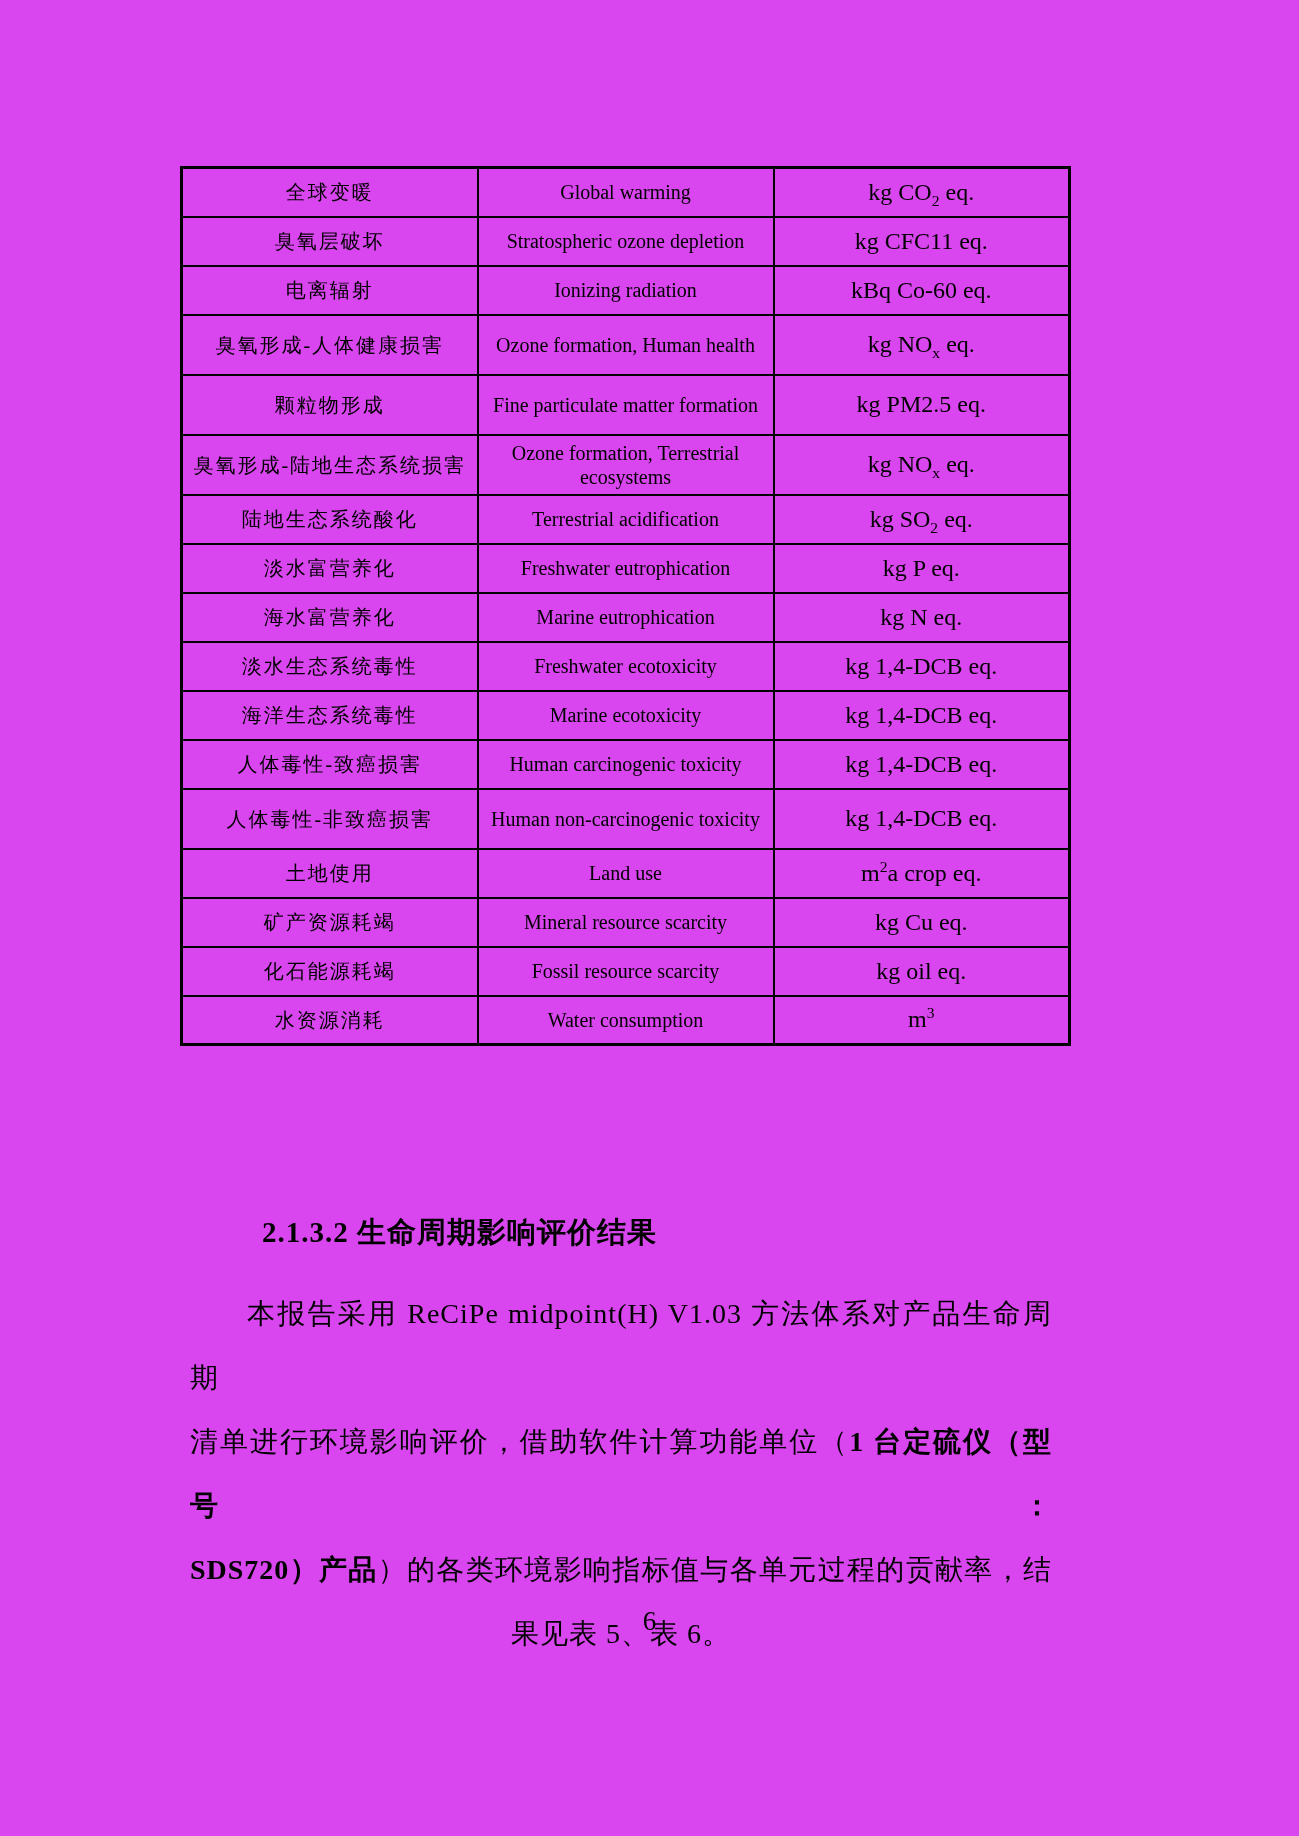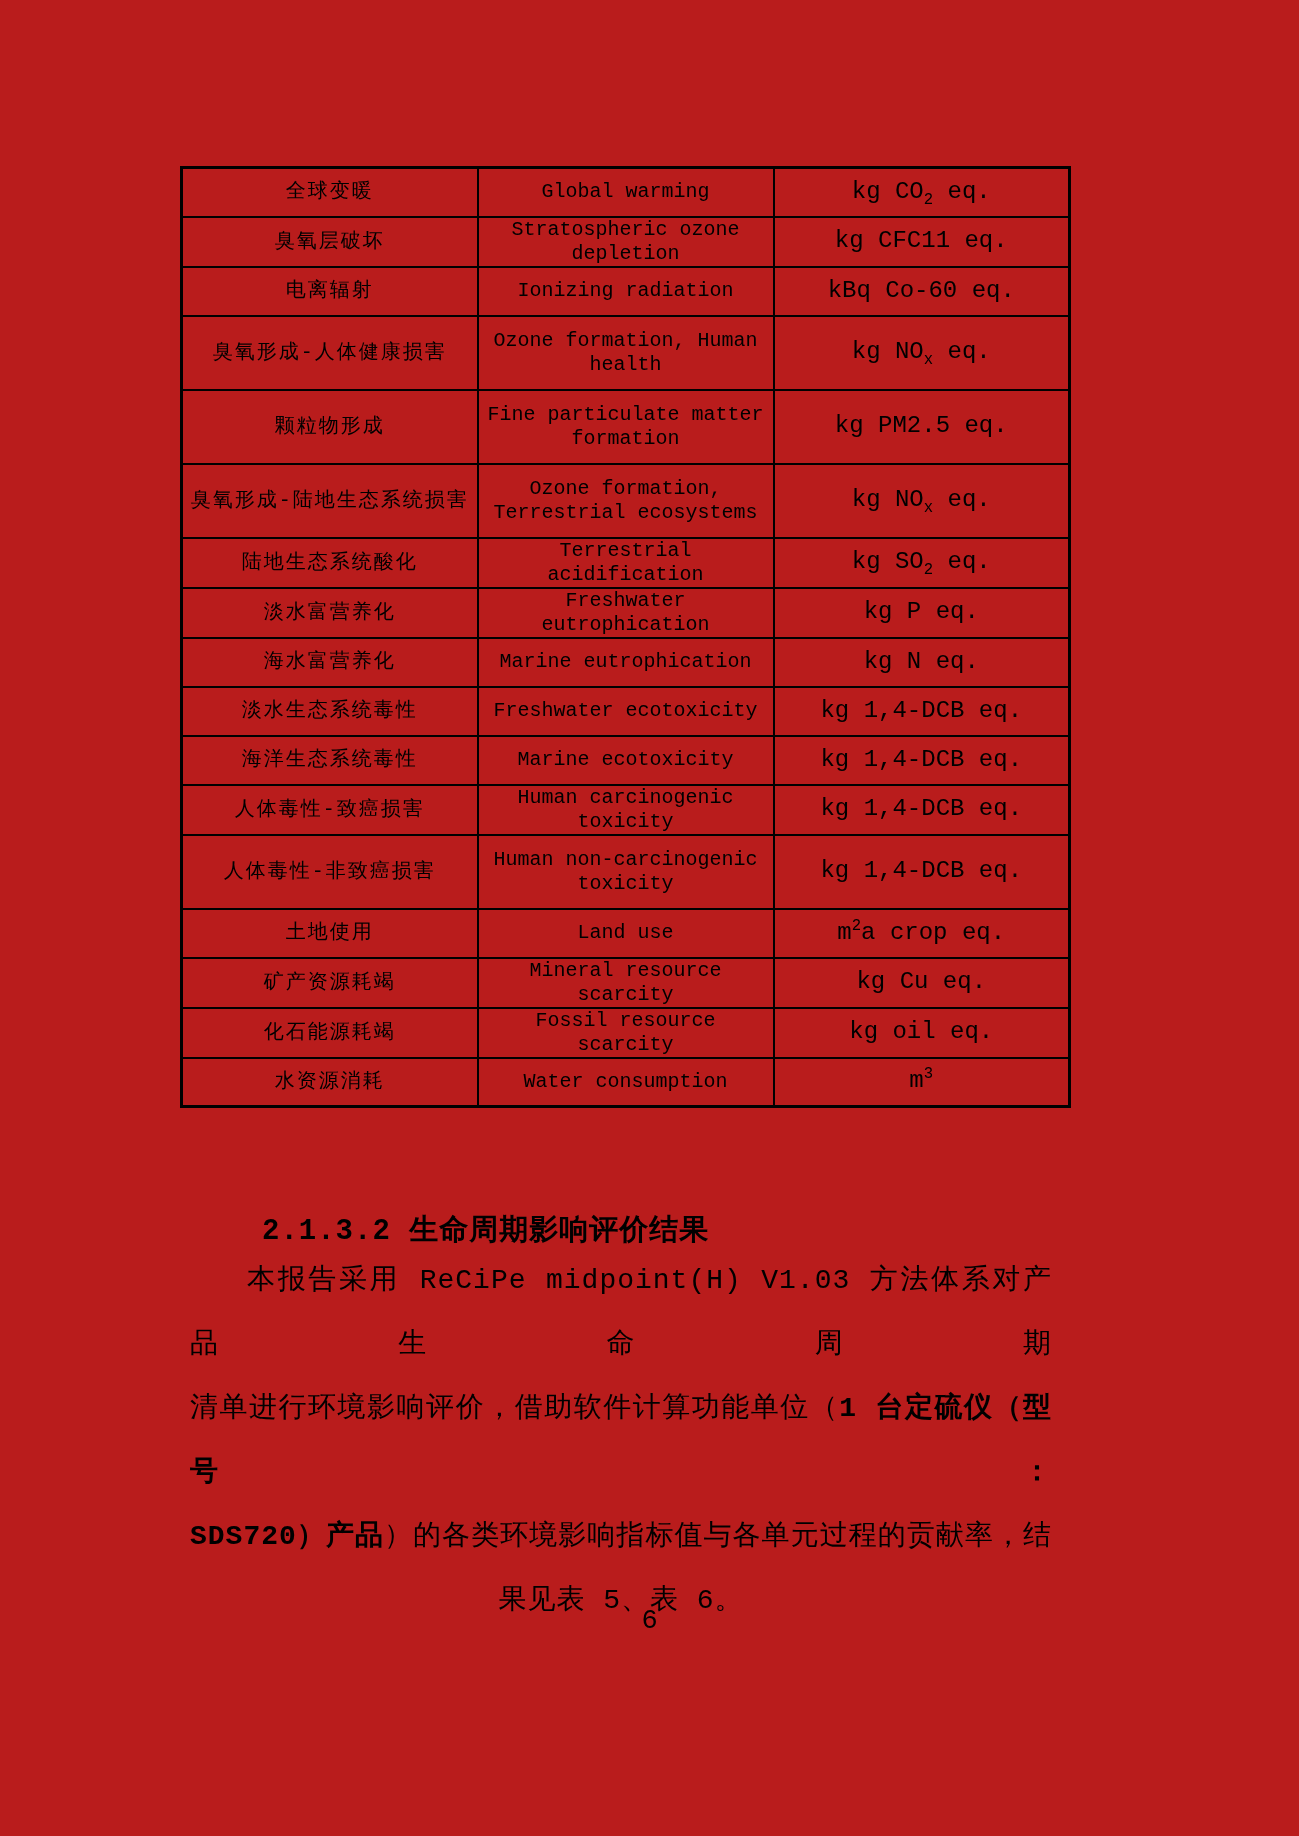--- a/index.html
+++ b/index.html
@@ -1,22 +1,22 @@
 <!DOCTYPE html>
 <html><head>
 <meta charset="utf-8">
 <style>
   html, body { margin: 0; padding: 0; background: #ffffff; }
   .page {
     position: relative;
     width: 1299px;
     height: 1836px;
-    background: #b91c1c;
+    background: #d946ef;
     color: #000000;
-    font-family: Liberation Mono, monospace;
+    font-family: Liberation Serif, serif;
     overflow: hidden;
   }
 
   
   .impact-table {
     position: absolute;
     left: 180px;
     top: 166px;
     width: 888px;
     border-collapse: collapse;
@@ -27,21 +27,21 @@
   .impact-table col.c2 { width: 296px; }
   .impact-table col.c3 { width: 296px; }
   .impact-table td {
     border: 2px solid #000;
     text-align: center;
     vertical-align: middle;
     padding: 0 4px;
     line-height: 1.2;
   }
   .impact-table tr.single { height: 49px; }
-  .impact-table tr.tall   { height: 74px; }
+  .impact-table tr.tall   { height: 60px; }
   .impact-table td.cn {
     font-size: 20px;
     letter-spacing: 2px;
     white-space: nowrap;
   }
   .impact-table td.en  { font-size: 20px; }
   .impact-table td.unit{ font-size: 24px; }
   .impact-table sub, .impact-table sup {
     font-size: 0.65em;
     line-height: 0;
@@ -57,21 +57,21 @@
     font-weight: 700;
     line-height: 40px;
     letter-spacing: 1px;
     white-space: nowrap;
   }
 
   
   .paragraph {
     position: absolute;
     left: 190px;
-    top: 1249px;
+    top: 1282px;
     width: 862px;
     font-size: 28px;
     line-height: 64px;
     letter-spacing: 1px;
   }
   .paragraph .line { text-align: center; }
   .paragraph .line.justify {
     text-align: justify;
     text-align-last: justify;
   }

